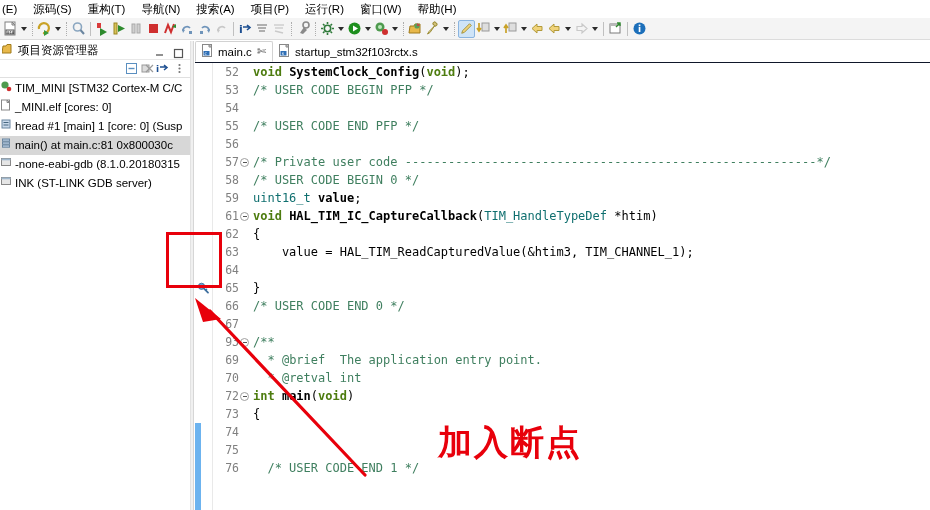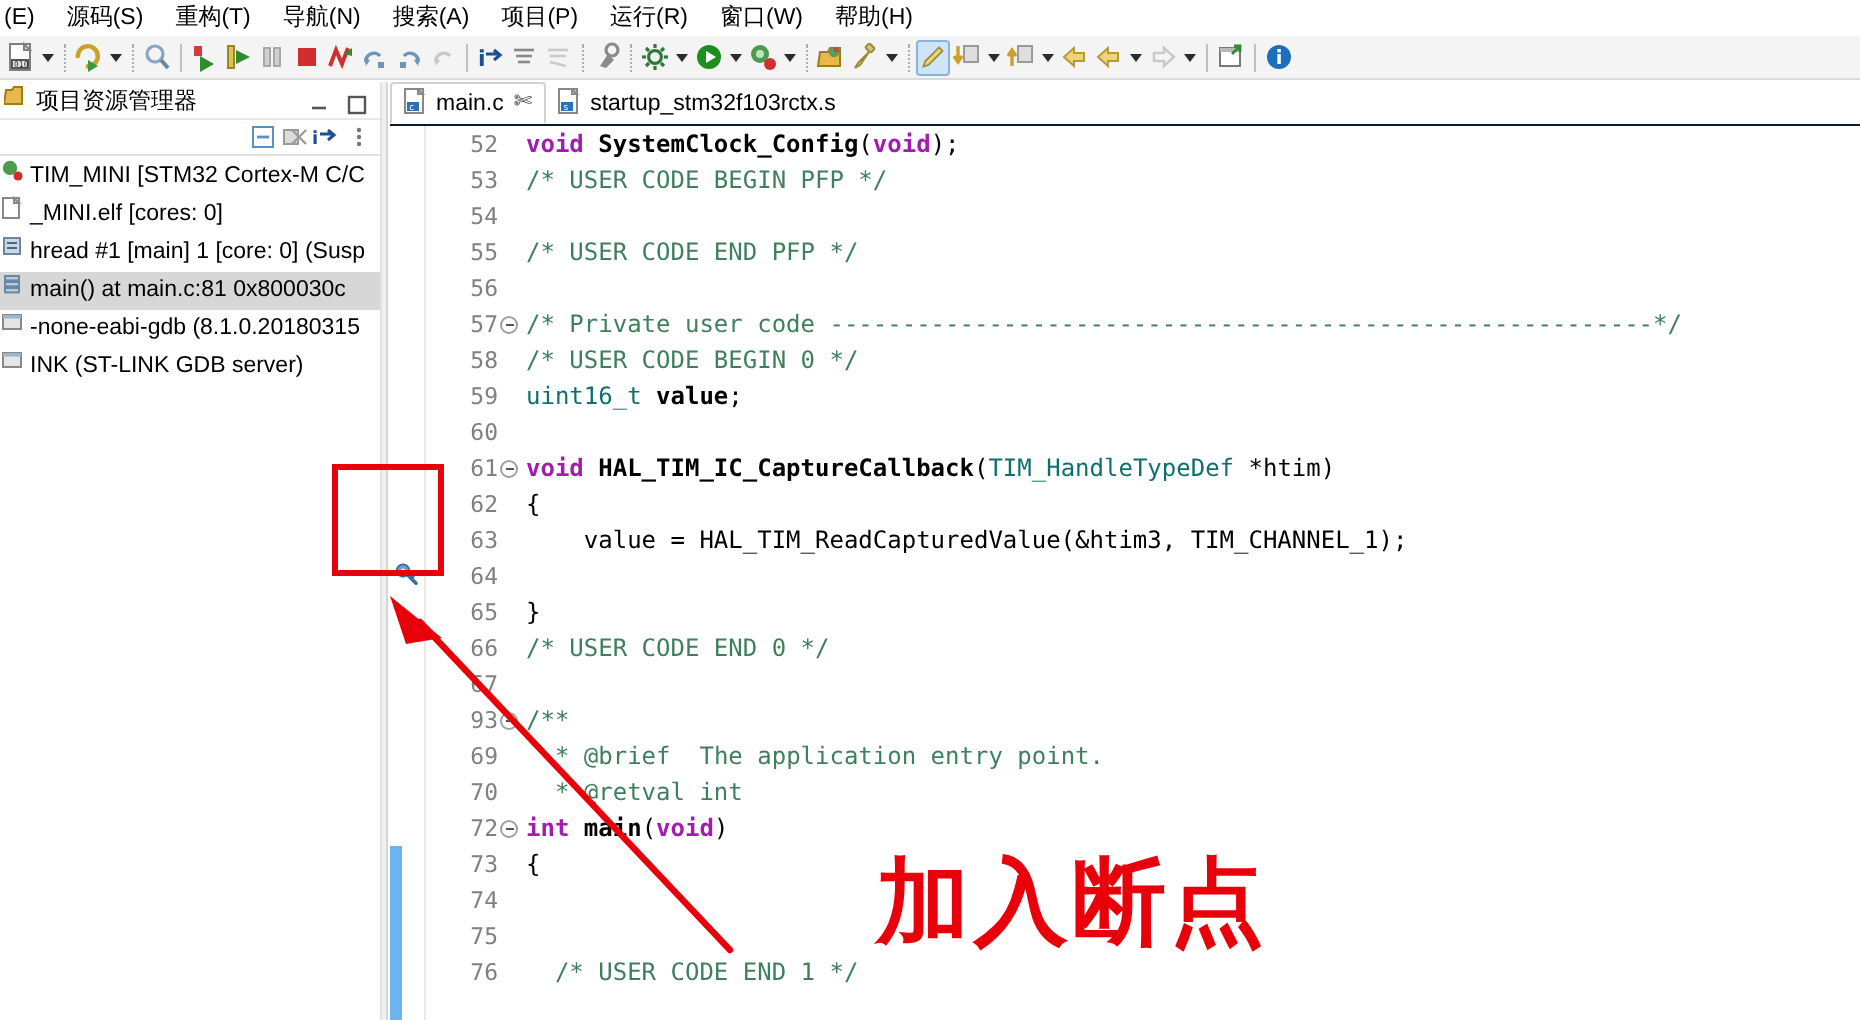--- a/index.html
+++ b/index.html
@@ -188,21 +188,21 @@
     border-right: 1px solid #e9e9e9;
   }
   
   .changebar {
     position: absolute;
     left: 0px;
     width: 6px;
     background: #6cb3ef;
   }
   .code-scroll {
-    position: absolute; left: 28px; top: 0;
+    position: absolute; left: 18px; top: 0;
     right: 0; height: 447px;
   }
   .line {
     height: 18px;
     line-height: 18px;
     white-space: pre;
     font-family: "DejaVu Sans Mono", monospace;
     font-size: 12px;
     display: flex;
     align-items: center;
@@ -232,21 +232,21 @@
     left: 1.5px; top: 3px;
     width: 4px; height: 1px;
     background: #555;
   }
   .ltext {
     padding-left: 3px;
     white-space: pre;
     font-family: "DejaVu Sans Mono", monospace;
     font-size: 12px;
   }
-  .kw   { color: #a21caf; font-weight: bold; }
+  .kw   { color: #4d7c0f; font-weight: bold; }
   .cmt  { color: #3f7f5f; }
   .typ  { color: #0f6f6f; }
   .plain{ color: #000000; }
   .bld  { font-weight: bold; color: #000000; }
 
   
   .anno-rect {
     position: absolute;
     border: 3px solid #e8000b;
     background: transparent;
@@ -658,21 +658,20 @@
       </div>
       <div class="code-scroll" id="code-scroll">
           <div class="line"><span class="lnum">52</span><span class="fold"></span><span class="ltext"><span class="kw">void </span><span class="bld">SystemClock_Config</span><span class="plain">(</span><span class="kw">void</span><span class="plain">);</span></span></div>
           <div class="line"><span class="lnum">53</span><span class="fold"></span><span class="ltext"><span class="cmt">/* USER CODE BEGIN PFP */</span></span></div>
           <div class="line"><span class="lnum">54</span><span class="fold"></span><span class="ltext"></span></div>
           <div class="line"><span class="lnum">55</span><span class="fold"></span><span class="ltext"><span class="cmt">/* USER CODE END PFP */</span></span></div>
           <div class="line"><span class="lnum">56</span><span class="fold"></span><span class="ltext"></span></div>
           <div class="line"><span class="lnum">57</span><span class="fold"><span class="fold-box"></span></span><span class="ltext"><span class="cmt">/* Private user code ---------------------------------------------------------*/</span></span></div>
           <div class="line"><span class="lnum">58</span><span class="fold"></span><span class="ltext"><span class="cmt">/* USER CODE BEGIN 0 */</span></span></div>
           <div class="line"><span class="lnum">59</span><span class="fold"></span><span class="ltext"><span class="typ">uint16_t</span><span class="plain"> </span><span class="bld">value</span><span class="plain">;</span></span></div>
-          <div class="line"><span class="lnum">60</span><span class="fold"></span><span class="ltext"></span></div>
           <div class="line"><span class="lnum">61</span><span class="fold"><span class="fold-box"></span></span><span class="ltext"><span class="kw">void </span><span class="bld">HAL_TIM_IC_CaptureCallback</span><span class="plain">(</span><span class="typ">TIM_HandleTypeDef</span><span class="plain"> *htim)</span></span></div>
           <div class="line"><span class="lnum">62</span><span class="fold"></span><span class="ltext"><span class="plain">{</span></span></div>
           <div class="line"><span class="lnum">63</span><span class="fold"></span><span class="ltext"><span class="plain">    value = HAL_TIM_ReadCapturedValue(&amp;htim3, TIM_CHANNEL_1);</span></span></div>
           <div class="line"><span class="lnum">64</span><span class="fold"></span><span class="ltext"></span></div>
           <div class="line"><span class="lnum">65</span><span class="fold"></span><span class="ltext"><span class="plain">}</span></span></div>
           <div class="line"><span class="lnum">66</span><span class="fold"></span><span class="ltext"><span class="cmt">/* USER CODE END 0 */</span></span></div>
           <div class="line"><span class="lnum">67</span><span class="fold"></span><span class="ltext"></span></div>
           <div class="line"><span class="lnum">93</span><span class="fold"><span class="fold-box"></span></span><span class="ltext"><span class="cmt">/**</span></span></div>
           <div class="line"><span class="lnum">69</span><span class="fold"></span><span class="ltext"><span class="cmt">  * </span><span class="cmt">@brief</span><span class="cmt">  The application entry point.</span></span></div>
           <div class="line"><span class="lnum">70</span><span class="fold"></span><span class="ltext"><span class="cmt">  * </span><span class="cmt">@retval</span><span class="cmt"> int</span></span></div>
@@ -685,15 +684,15 @@
     </div>
   </div>
 
   <div class="anno-rect" style="left:166px; top:232px; width:56px; height:56px;"></div>
 
   <svg class="anno-arrow" style="left:175px; top:295px; width:380px; height:185px;" viewBox="0 0 380 185">
     <line x1="190" y1="180" x2="35" y2="16" stroke="#e8000b" stroke-width="3.2" stroke-linecap="round"></line>
     <path d="M20 3 L46 24 L28 27 Z" fill="#e8000b"></path>
   </svg>
 
-  <div class="anno-text" style="left:438px; top:420px; font-size:47px;">加入断点</div>
+  <div class="anno-text" style="left:438px; top:420px; font-size:34px;">加入断点</div>
 
 </div>
 
 </body></html>

